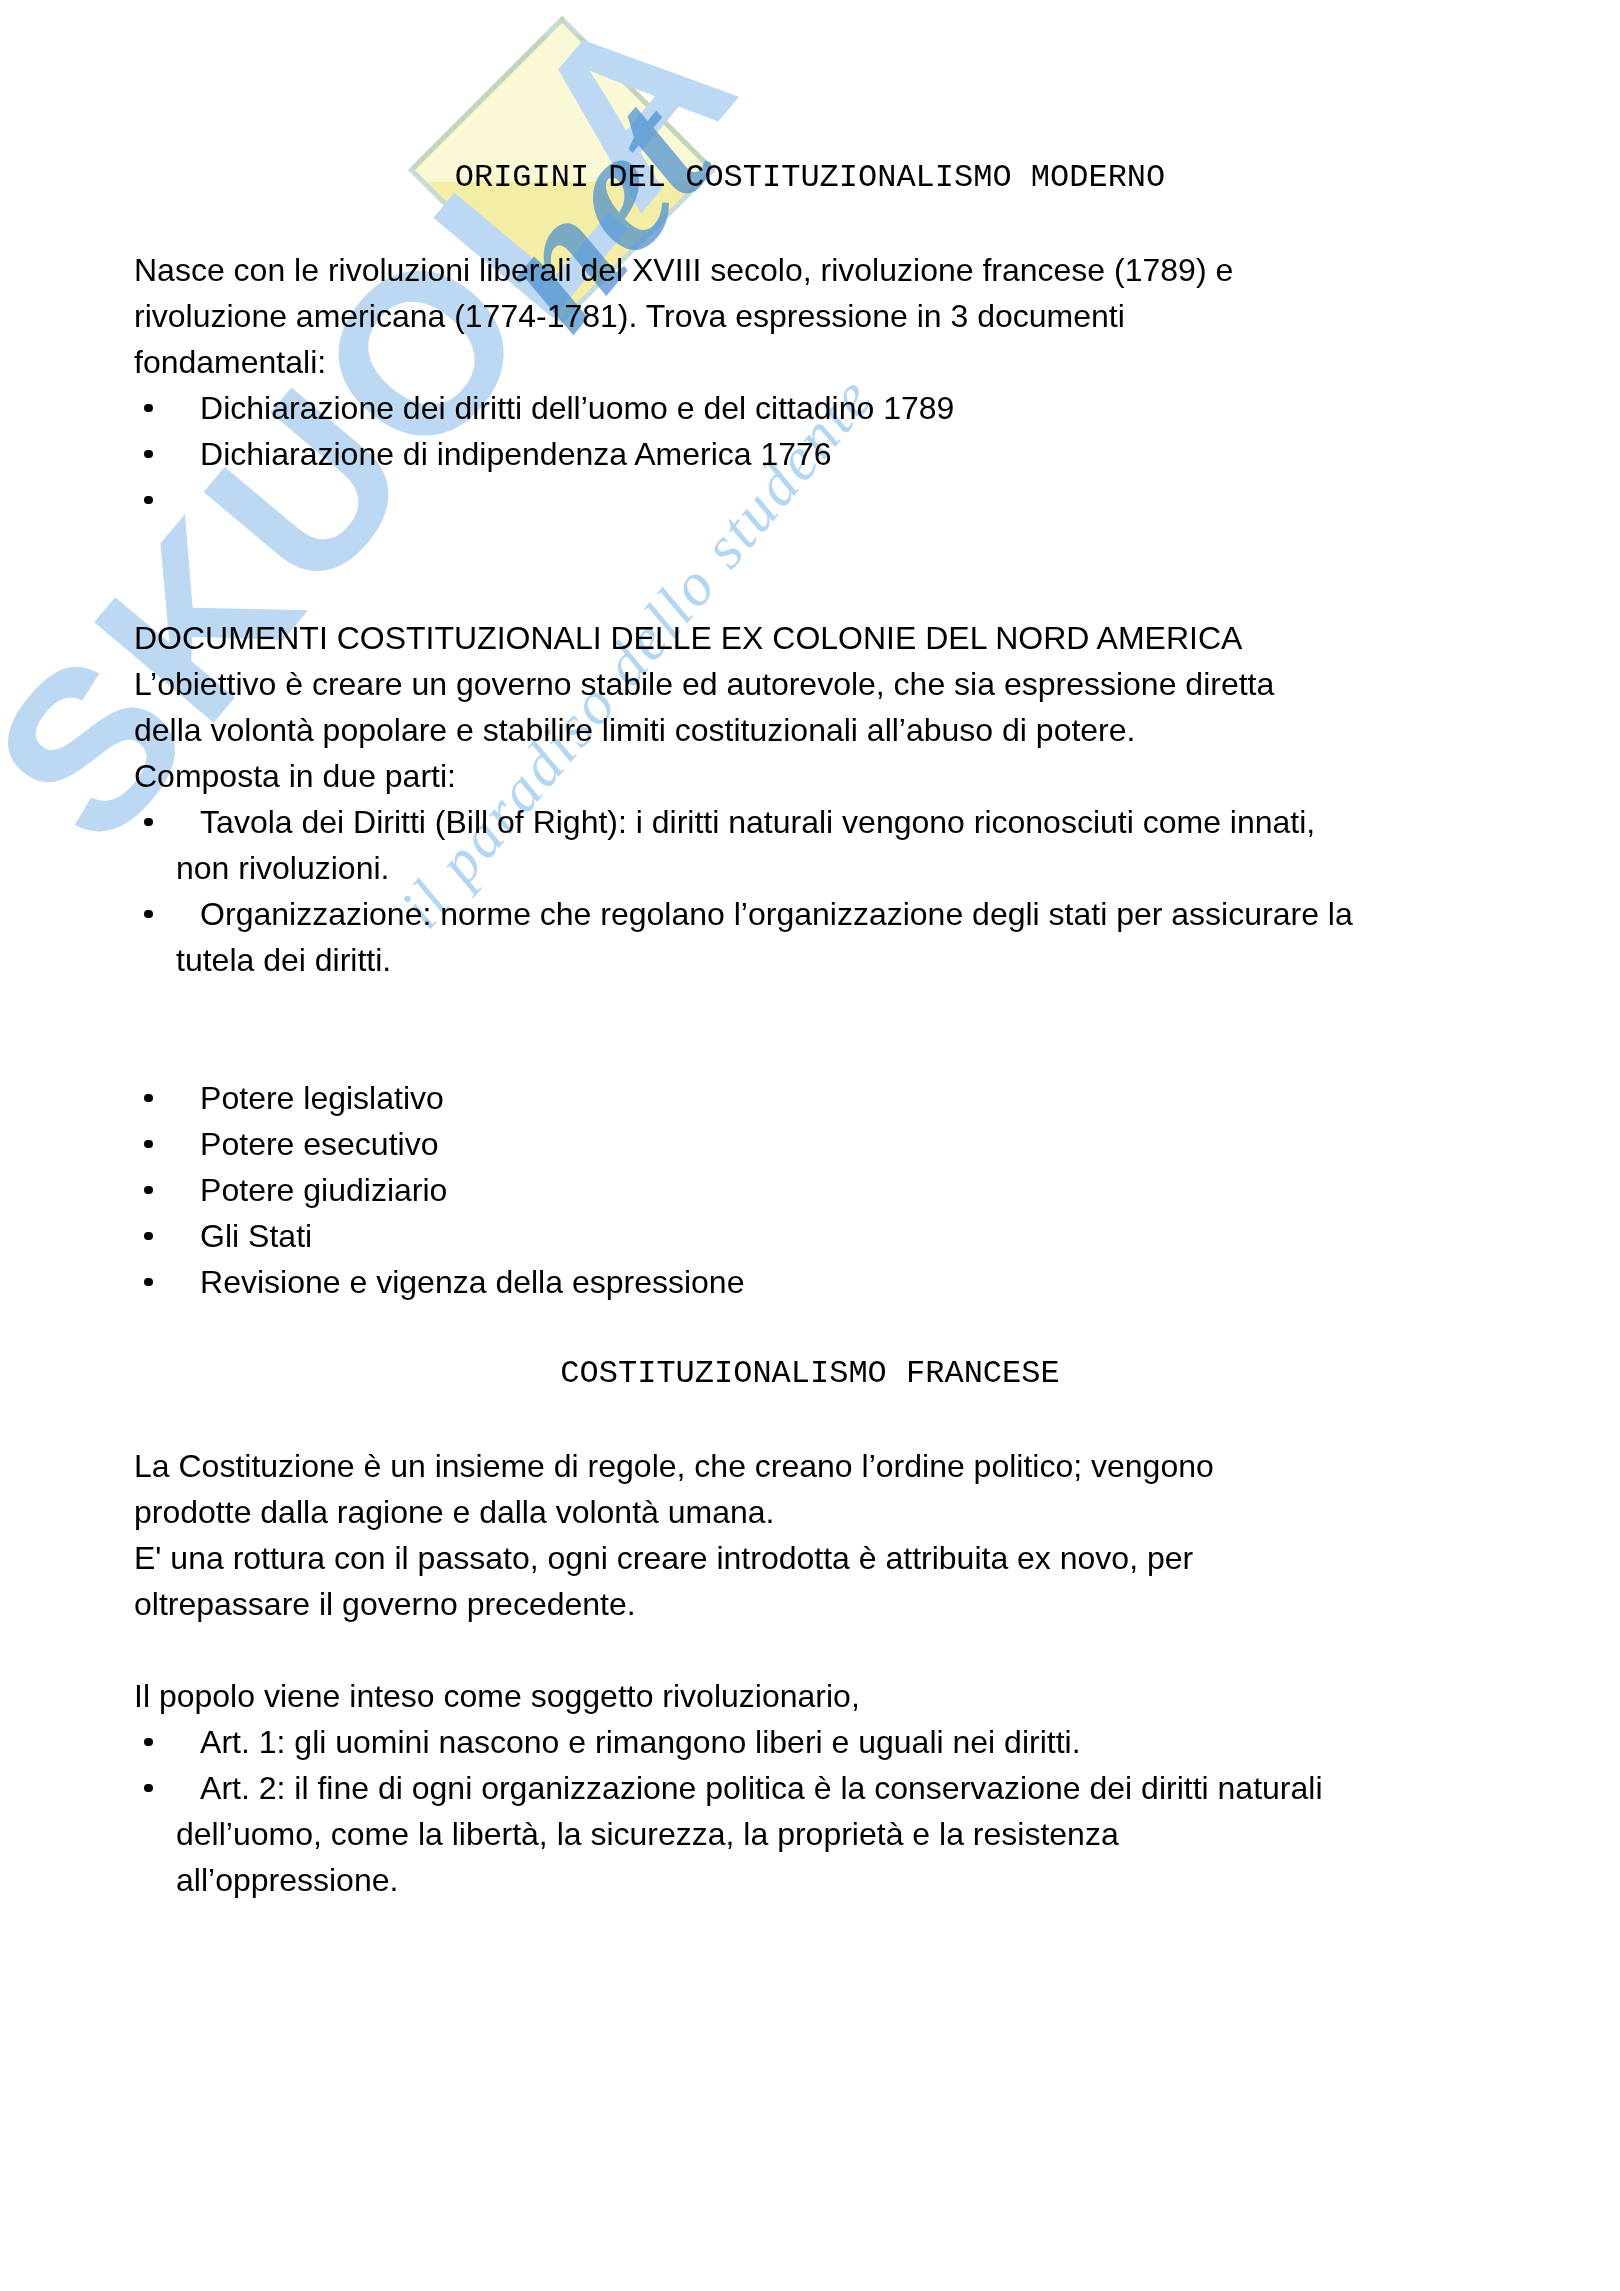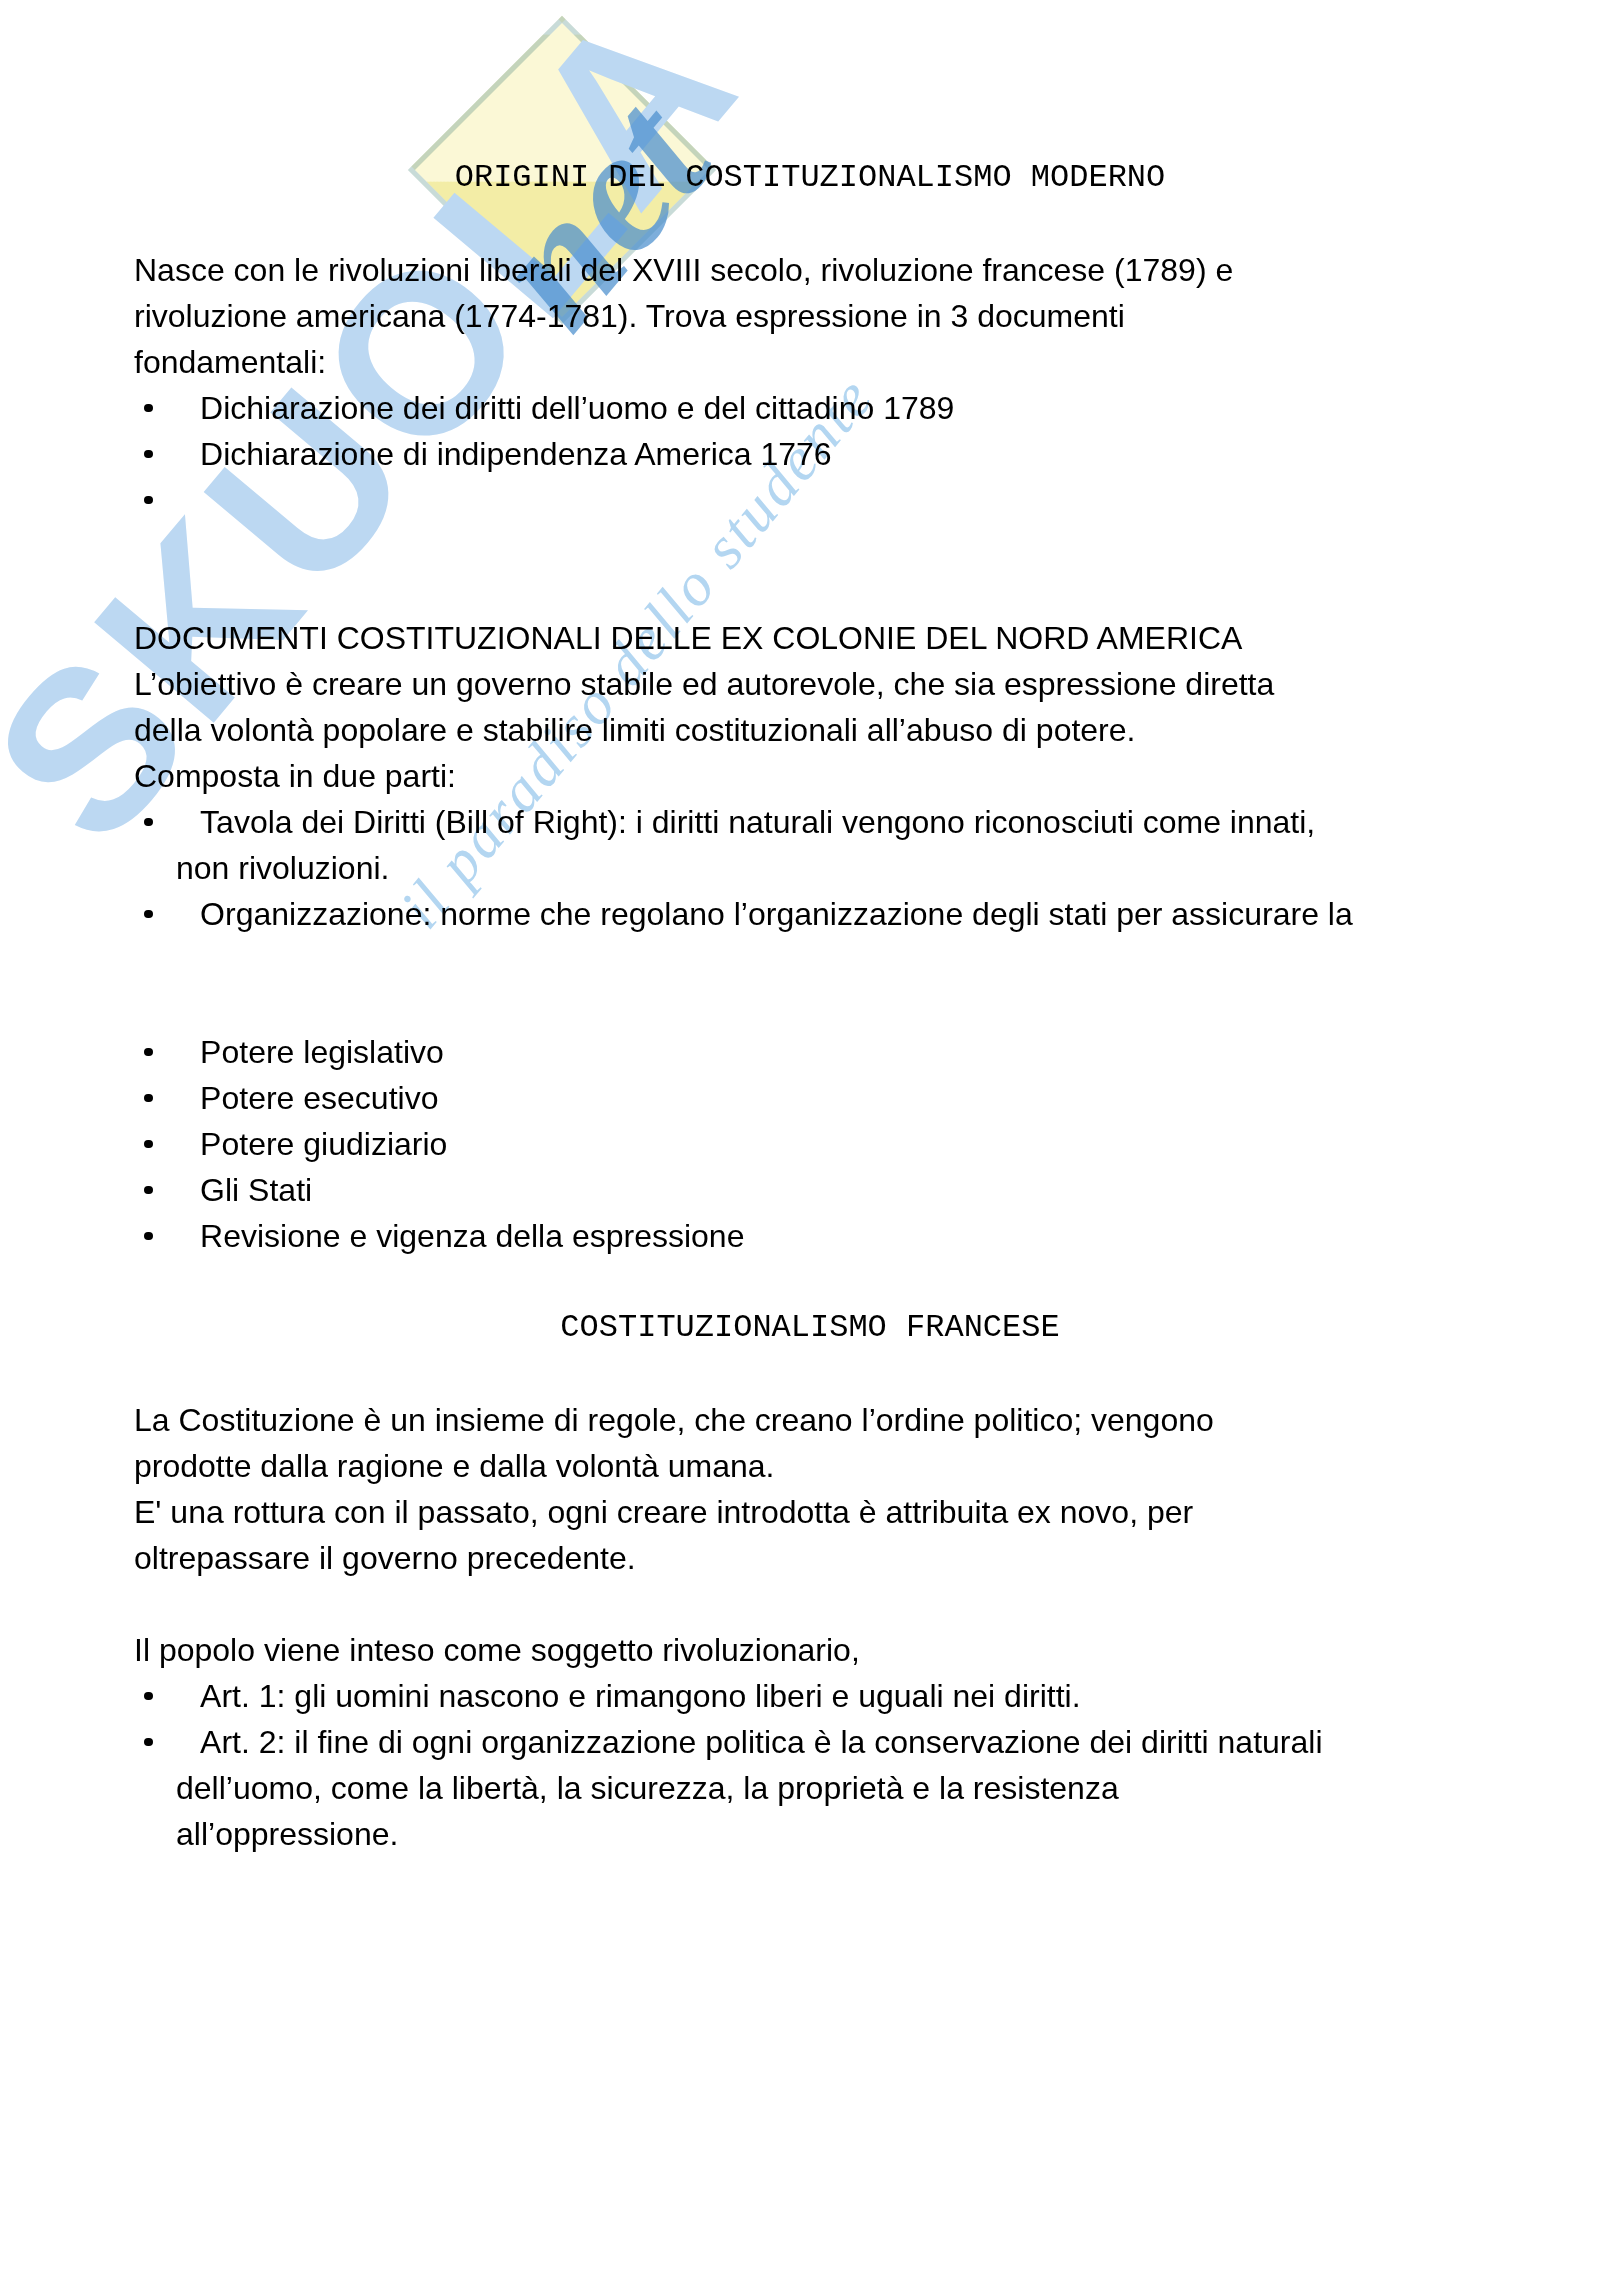--- a/index.html
+++ b/index.html
@@ -117,20 +117,21 @@
     <div>
       <div class="line bullet">
         <span class="dot"></span>
         <span>Tavola dei Diritti (Bill of Right): i diritti naturali vengono riconosciuti come innati,</span>
       </div>
       <div class="line cont">non rivoluzioni.</div>
       <div class="line bullet">
         <span class="dot"></span>
         <span>Organizzazione: norme che regolano l’organizzazione degli stati per assicurare la</span>
       </div>
+      <div class="line cont">tutela dei diritti.</div>
     </div>
 
     <div class="sp2"></div>
 
 
     <div>
       <div class="line bullet">
         <span class="dot"></span>
         <span>Potere legislativo</span>
       </div>

